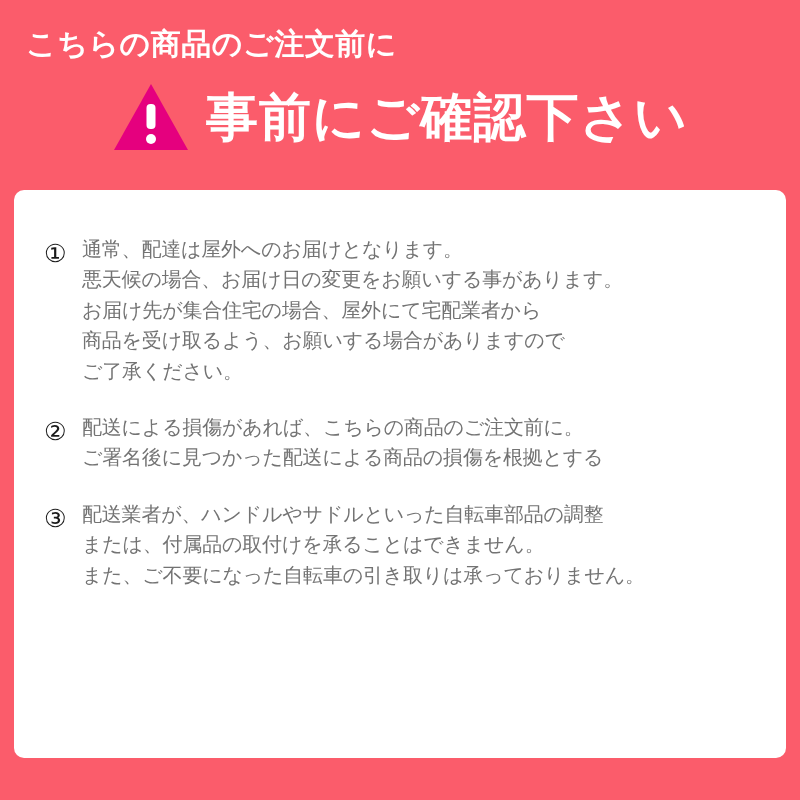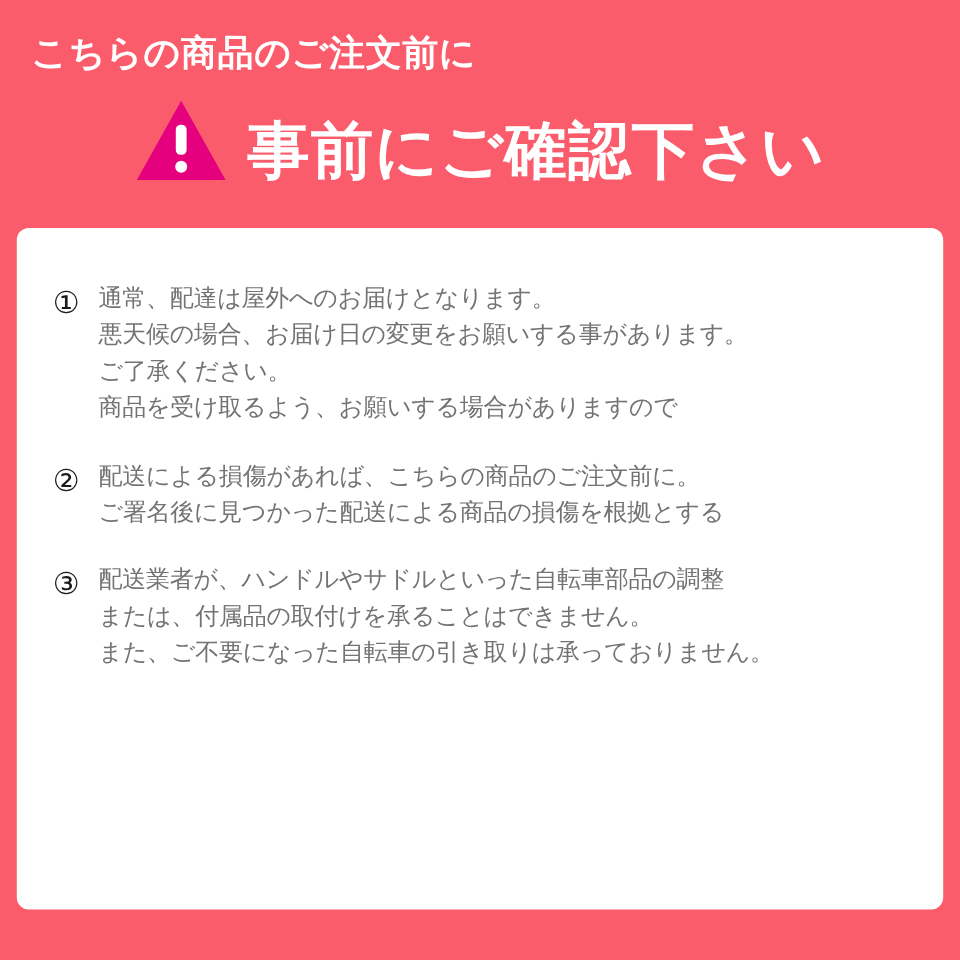--- a/index.html
+++ b/index.html
@@ -29,21 +29,21 @@
     color: #ffffff;
     letter-spacing: 0.5px;
     white-space: nowrap;
   }
   .headline-row {
     position: absolute;
     left: 0;
     top: 82px;
     width: 800px;
     display: flex;
-    align-items: flex-end;
+    align-items: center;
     justify-content: center;
     gap: 16px;
   }
   .warning-icon {
     width: 78px;
     height: 70px;
     flex: 0 0 auto;
     display: block;
   }
   .headline-text {
@@ -108,22 +108,23 @@
     <div class="headline-text">事前にご確認下さい</div>
   </div>
 
   <div class="card">
 
     <div class="item">
       <div class="marker">①</div>
       <div class="lines">
         <div class="line">通常、配達は屋外へのお届けとなります。</div>
         <div class="line">悪天候の場合、お届け日の変更をお願いする事があります。</div>
+        <div class="line">お届け先が集合住宅の場合、屋外にて宅配業者から</div>
+        <div class="line">商品を受け取るよう、お願いする場合がありますので</div>
         <div class="line">ご了承ください。</div>
-        <div class="line">商品を受け取るよう、お願いする場合がありますので</div>
       </div>
     </div>
 
     <div class="item">
       <div class="marker">②</div>
       <div class="lines">
         <div class="line">配送による損傷があれば、こちらの商品のご注文前に。</div>
         <div class="line">ご署名後に見つかった配送による商品の損傷を根拠とする</div>
       </div>
     </div>

